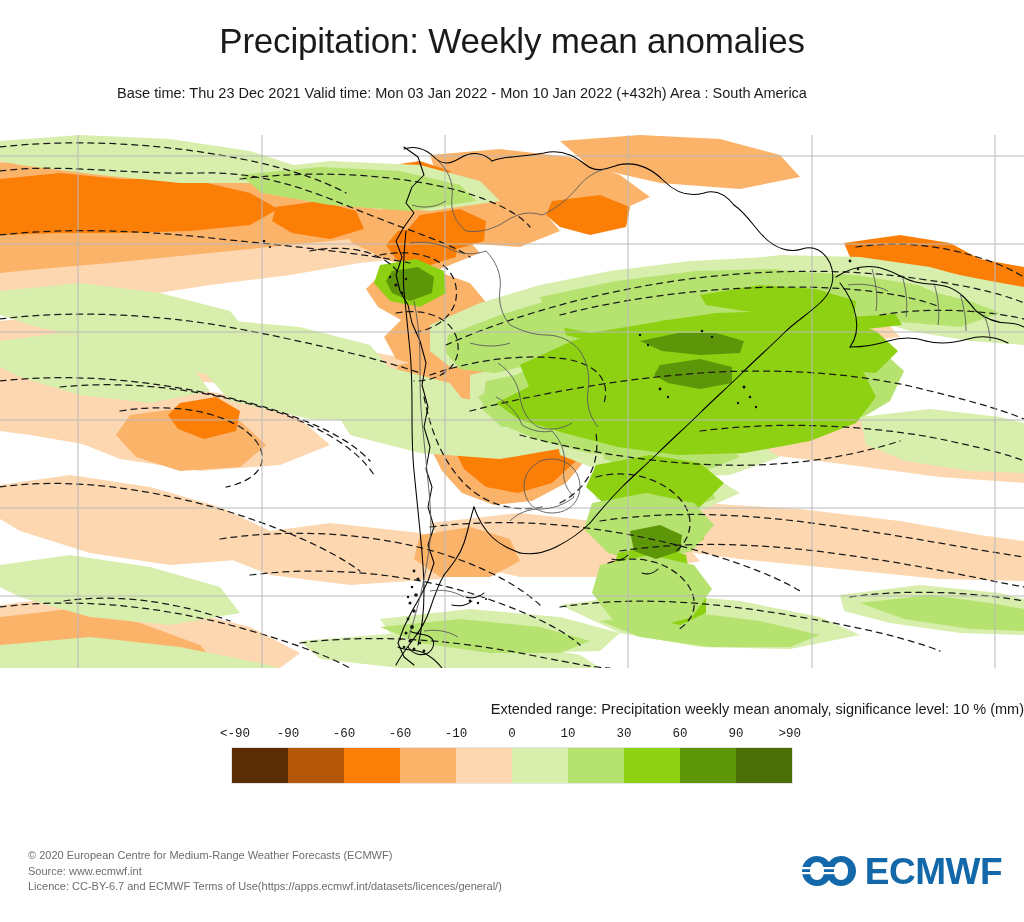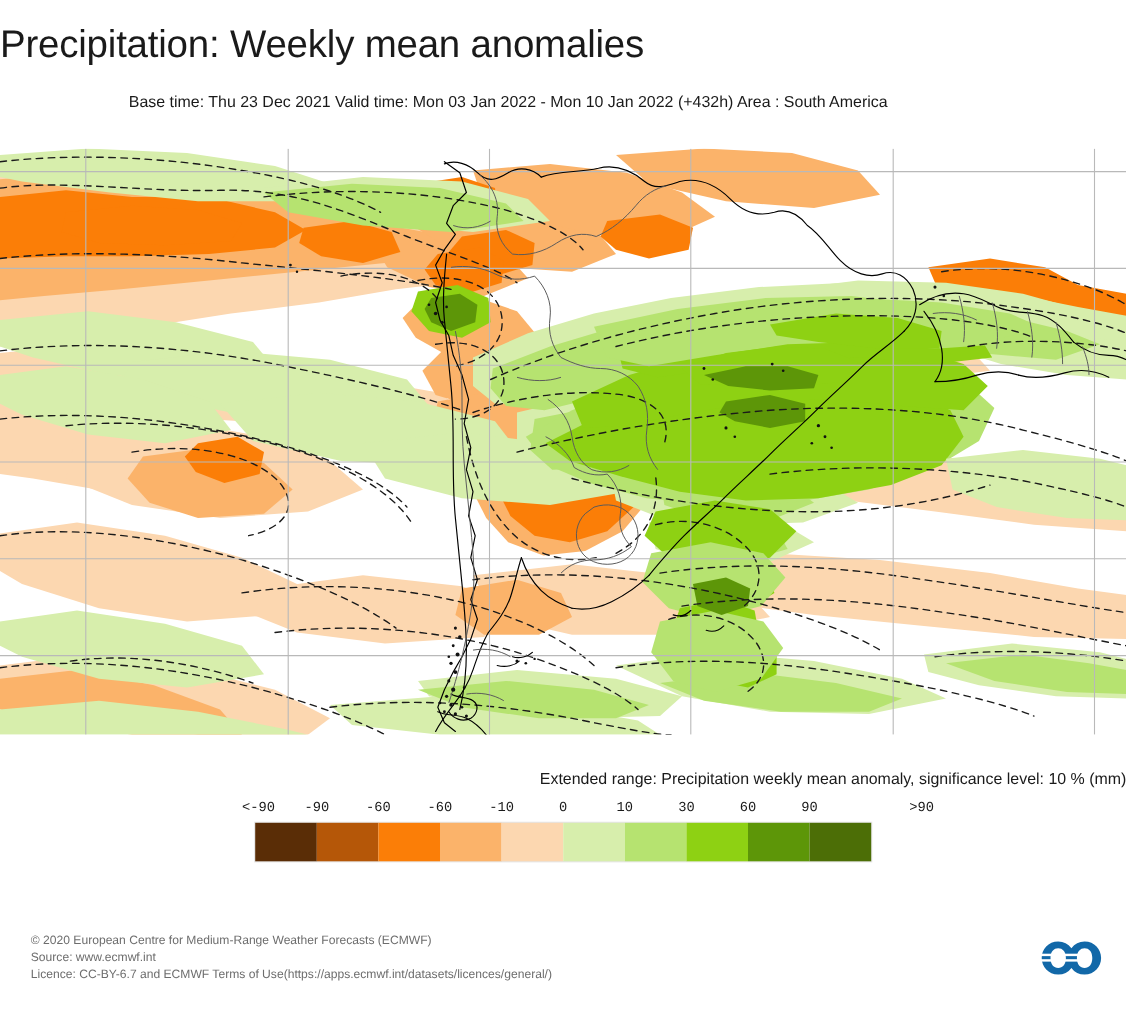--- a/index.html
+++ b/index.html
@@ -1,21 +1,21 @@
 <!DOCTYPE html>
 <html><head>
 <meta charset="utf-8">
 <title>ECMWF Precipitation Weekly Mean Anomalies</title>
 <style>
   html,body{margin:0;padding:0;background:#ffffff;}
   body{width:1024px;height:922px;position:relative;overflow:hidden;
        font-family:"Liberation Sans","DejaVu Sans",sans-serif;color:#000;}
 
   
-  #chart-title{position:absolute;top:20px;left:0;width:1024px;
+  #chart-title{position:absolute;top:20px;left:0;width:1024px;text-align:center;
       font-size:35px;font-weight:400;letter-spacing:-0.2px;line-height:42px;color:#1a1a1a;}
   #chart-subtitle{position:absolute;top:84px;left:0;width:924px;text-align:center;
       font-size:14.5px;font-weight:400;line-height:18px;color:#1a1a1a;}
 
   
   #map-panel{position:absolute;left:0;top:135px;width:1024px;height:533px;background:#fff;overflow:hidden;}
   #map-svg{display:block;width:1024px;height:533px;}
 
   
   #legend{position:absolute;left:0;top:700px;width:1024px;}
@@ -347,21 +347,21 @@
         <span class="legend-tick" style="left: 0px; transform: translateX(-40%);">&lt;-90</span>
         <span class="legend-tick" style="left: 56px;">-90</span>
         <span class="legend-tick" style="left: 112px;">-60</span>
         <span class="legend-tick" style="left: 168px;">-60</span>
         <span class="legend-tick" style="left: 224px;">-10</span>
         <span class="legend-tick" style="left: 280px;">0</span>
         <span class="legend-tick" style="left: 336px;">10</span>
         <span class="legend-tick" style="left: 392px;">30</span>
         <span class="legend-tick" style="left: 448px;">60</span>
         <span class="legend-tick" style="left: 504px;">90</span>
-        <span class="legend-tick" style="left: 560px; transform: translateX(-60%); margin-left: 48px;">&gt;90</span>
+        <span class="legend-tick" style="left: 560px; transform: translateX(-60%);">&gt;90</span>
       </div>
     <div id="legend-bar">
         <div class="legend-band" title="&lt; -90" style="background: rgb(90, 45, 6);"></div>
         <div class="legend-band" title="-90 to -60" style="background: rgb(181, 87, 8);"></div>
         <div class="legend-band" title="-60 to -30" style="background: rgb(251, 126, 7);"></div>
         <div class="legend-band" title="-30 to -10" style="background: rgb(251, 179, 106);"></div>
         <div class="legend-band" title="-10 to 0" style="background: rgb(252, 215, 176);"></div>
         <div class="legend-band" title="0 to 10" style="background: rgb(215, 238, 172);"></div>
         <div class="legend-band" title="10 to 30" style="background: rgb(182, 227, 112);"></div>
         <div class="legend-band" title="30 to 60" style="background: rgb(142, 209, 19);"></div>
@@ -386,13 +386,14 @@
                M16,9 C20,9 23,12 23,18 C23,24 20,27 16,27 C12,27 9,24 9,18
                C9,12 12,9 16,9 Z
                M40,9 C44,9 47,12 47,18 C47,24 44,27 40,27 C36,27 33,24 33,18
                C33,12 36,9 40,9 Z"></path>
       <rect x="0" y="14" width="12" height="2.2" fill="#ffffff"></rect>
       <rect x="0" y="19" width="12" height="2.2" fill="#ffffff"></rect>
       <rect x="22" y="14" width="14" height="2.2" fill="#ffffff"></rect>
       <rect x="22" y="19" width="14" height="2.2" fill="#ffffff"></rect>
     </g>
   </svg>
+  <span id="logo-wordmark">ECMWF</span>
 </div>
 
 </body></html>

